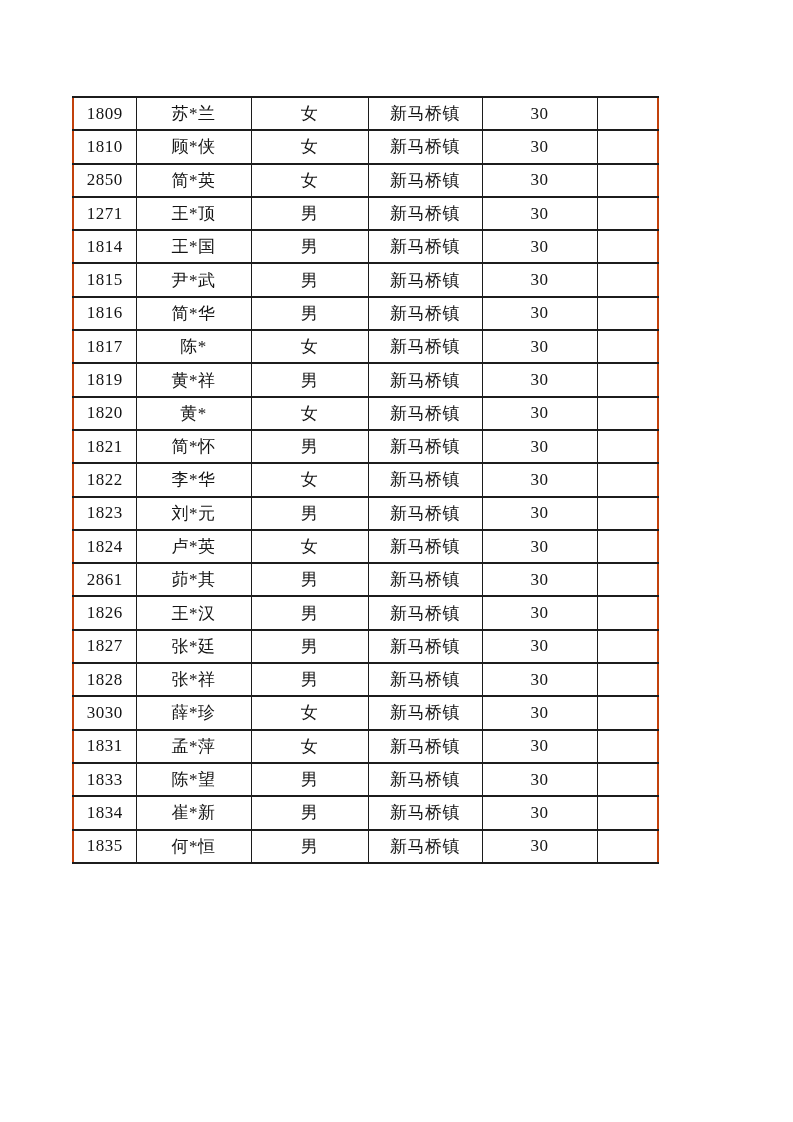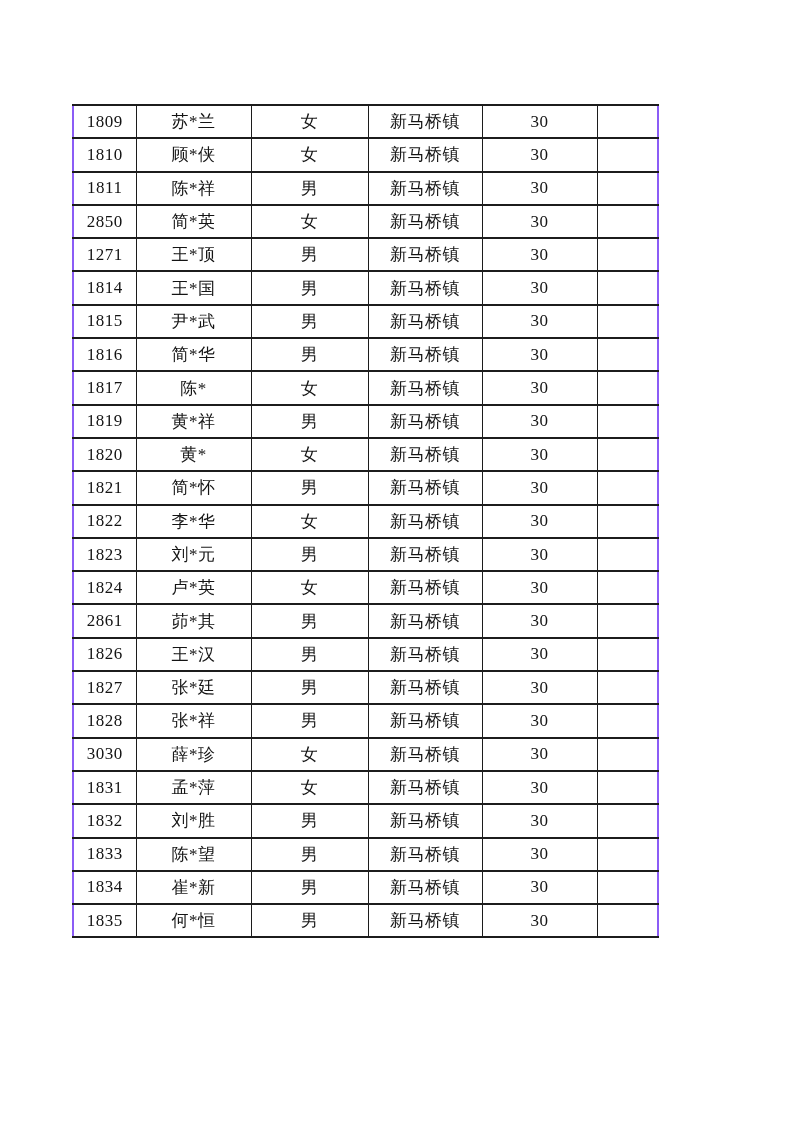--- a/index.html
+++ b/index.html
@@ -11,25 +11,25 @@
   .page {
     position: relative;
     width: 793px;
     height: 1122px;
     background: #ffffff;
     overflow: hidden;
   }
   table.roster {
     position: absolute;
     left: 72px;
-    top: 104px;
+    top: 96px;
     width: 587px;
     border-collapse: collapse;
     table-layout: fixed;
-    border: 2px solid #8b5cf6;
+    border: 2px solid #c2410c;
   }
   table.roster td {
     border-top: 2px solid #1c1c1c;
     border-bottom: 2px solid #1c1c1c;
     border-left: 1.5px solid #1c1c1c;
     border-right: 1.5px solid #1c1c1c;
     text-align: center;
     vertical-align: middle;
     font-size: 17px;
     letter-spacing: 0.5px;
@@ -68,28 +68,20 @@
   </tr>
         <tr>
     <td>1810</td>
     <td>顾*侠</td>
     <td>女</td>
     <td>新马桥镇</td>
     <td>30</td>
     <td></td>
   </tr>
         <tr>
-    <td>1811</td>
-    <td>陈*祥</td>
-    <td>男</td>
-    <td>新马桥镇</td>
-    <td>30</td>
-    <td></td>
-  </tr>
-        <tr>
     <td>2850</td>
     <td>简*英</td>
     <td>女</td>
     <td>新马桥镇</td>
     <td>30</td>
     <td></td>
   </tr>
         <tr>
     <td>1271</td>
     <td>王*顶</td>
@@ -215,28 +207,20 @@
     <td>薛*珍</td>
     <td>女</td>
     <td>新马桥镇</td>
     <td>30</td>
     <td></td>
   </tr>
         <tr>
     <td>1831</td>
     <td>孟*萍</td>
     <td>女</td>
-    <td>新马桥镇</td>
-    <td>30</td>
-    <td></td>
-  </tr>
-        <tr>
-    <td>1832</td>
-    <td>刘*胜</td>
-    <td>男</td>
     <td>新马桥镇</td>
     <td>30</td>
     <td></td>
   </tr>
         <tr>
     <td>1833</td>
     <td>陈*望</td>
     <td>男</td>
     <td>新马桥镇</td>
     <td>30</td>

